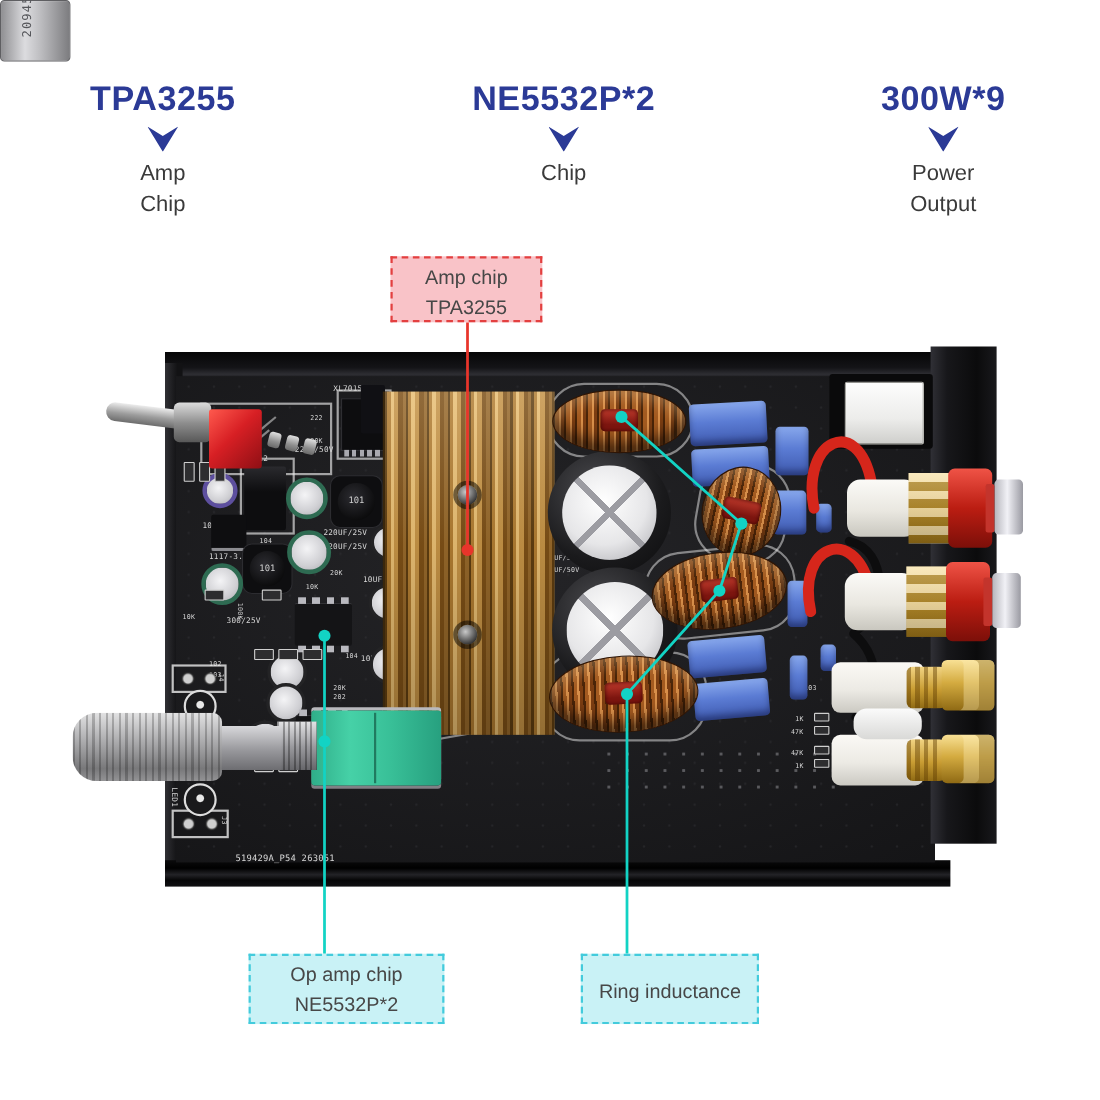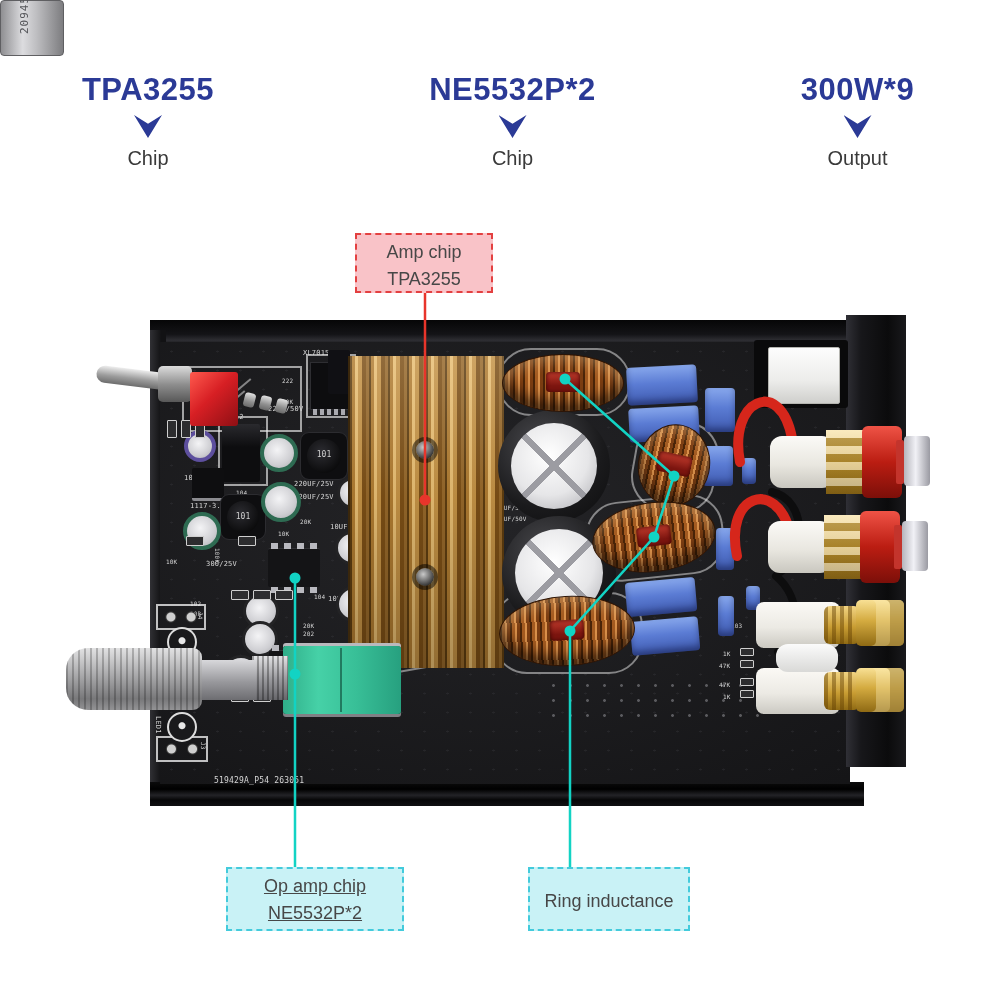--- a/index.html
+++ b/index.html
@@ -152,30 +152,32 @@
   #leaders{z-index:40;}
 </style>
 </head>
 <body>
 
 <div id="stage">
 
   <div class="spec" style="left:58px;top:72px;width:180px;">
     <div class="title">TPA3255</div>
     <div class="arrow"></div>
+    <div class="sub">Amp</div>
     <div class="sub">Chip</div>
   </div>
   <div class="spec" style="left:420px;top:72px;width:185px;">
     <div class="title">NE5532P*2</div>
     <div class="arrow"></div>
     <div class="sub">Chip</div>
   </div>
   <div class="spec" style="left:765px;top:72px;width:185px;">
     <div class="title">300W*9</div>
     <div class="arrow"></div>
+    <div class="sub">Power</div>
     <div class="sub">Output</div>
   </div>
 
   <div class="abs case-top"></div>
   <div class="abs case-left"></div>
   <div class="abs pcb"></div>
   <div class="abs pcb-dots"></div>
   <div class="abs end-panel"></div>
   <div class="abs case-bottom"></div>
 
@@ -385,21 +387,21 @@
     <circle cx="565" cy="379" r="5.5" fill="#12d3c4"></circle>
     <circle cx="674" cy="476" r="5.5" fill="#12d3c4"></circle>
     <circle cx="654" cy="537" r="5.5" fill="#12d3c4"></circle>
     <circle cx="570" cy="631" r="5.5" fill="#12d3c4"></circle>
   </svg>
 
   <div class="callout co-pink" style="left:355px;top:233px;width:138px;height:60px;">
     <div>Amp chip</div>
     <div>TPA3255</div>
   </div>
-  <div class="callout co-cyan" style="left:226px;top:867px;width:178px;height:64px;text-decoration:underline;">
+  <div class="callout co-cyan" style="left:226px;top:867px;width:178px;height:64px;">
     <div>Op amp chip</div>
     <div>NE5532P*2</div>
   </div>
   <div class="callout co-cyan" style="left:528px;top:867px;width:162px;height:64px;">
     <div style="line-height:56px;">Ring inductance</div>
   </div>
 
 </div>
 
 </body></html>

